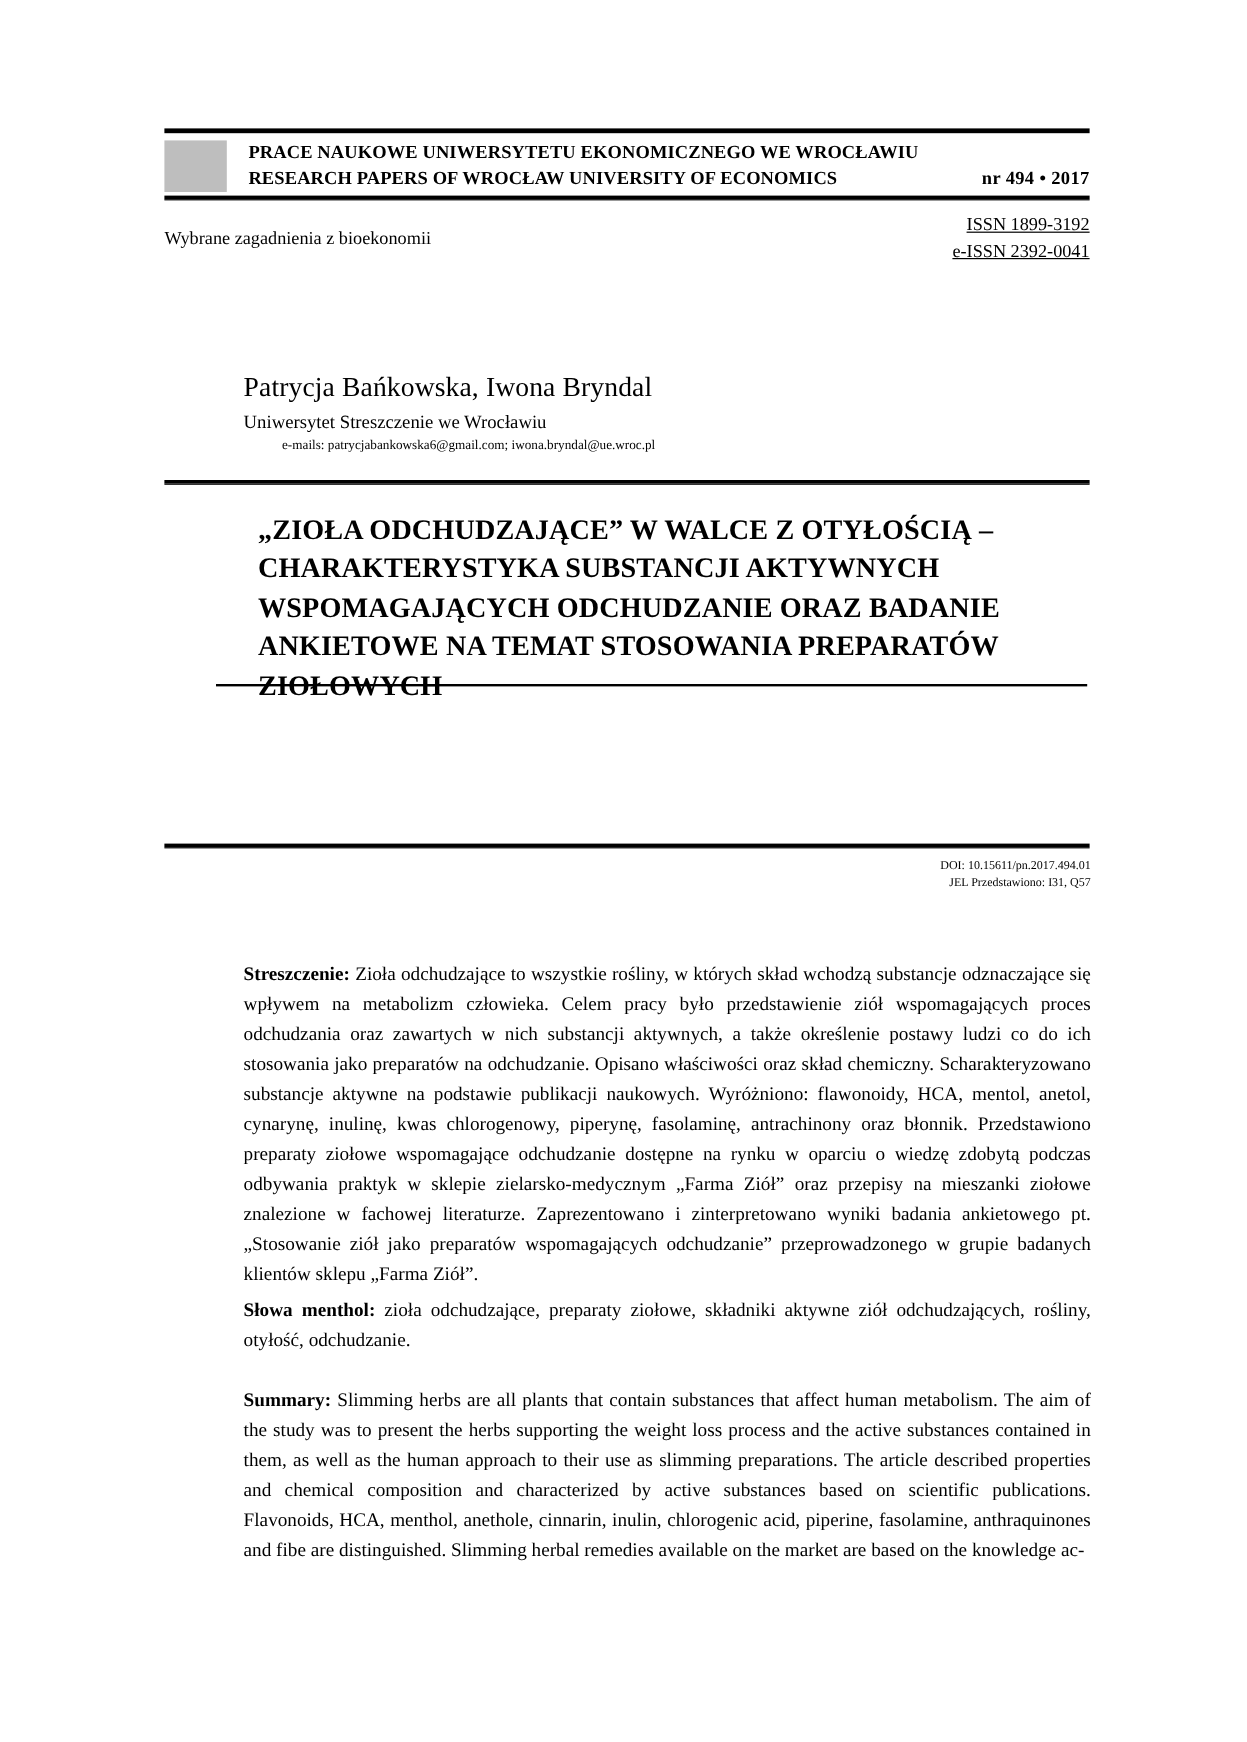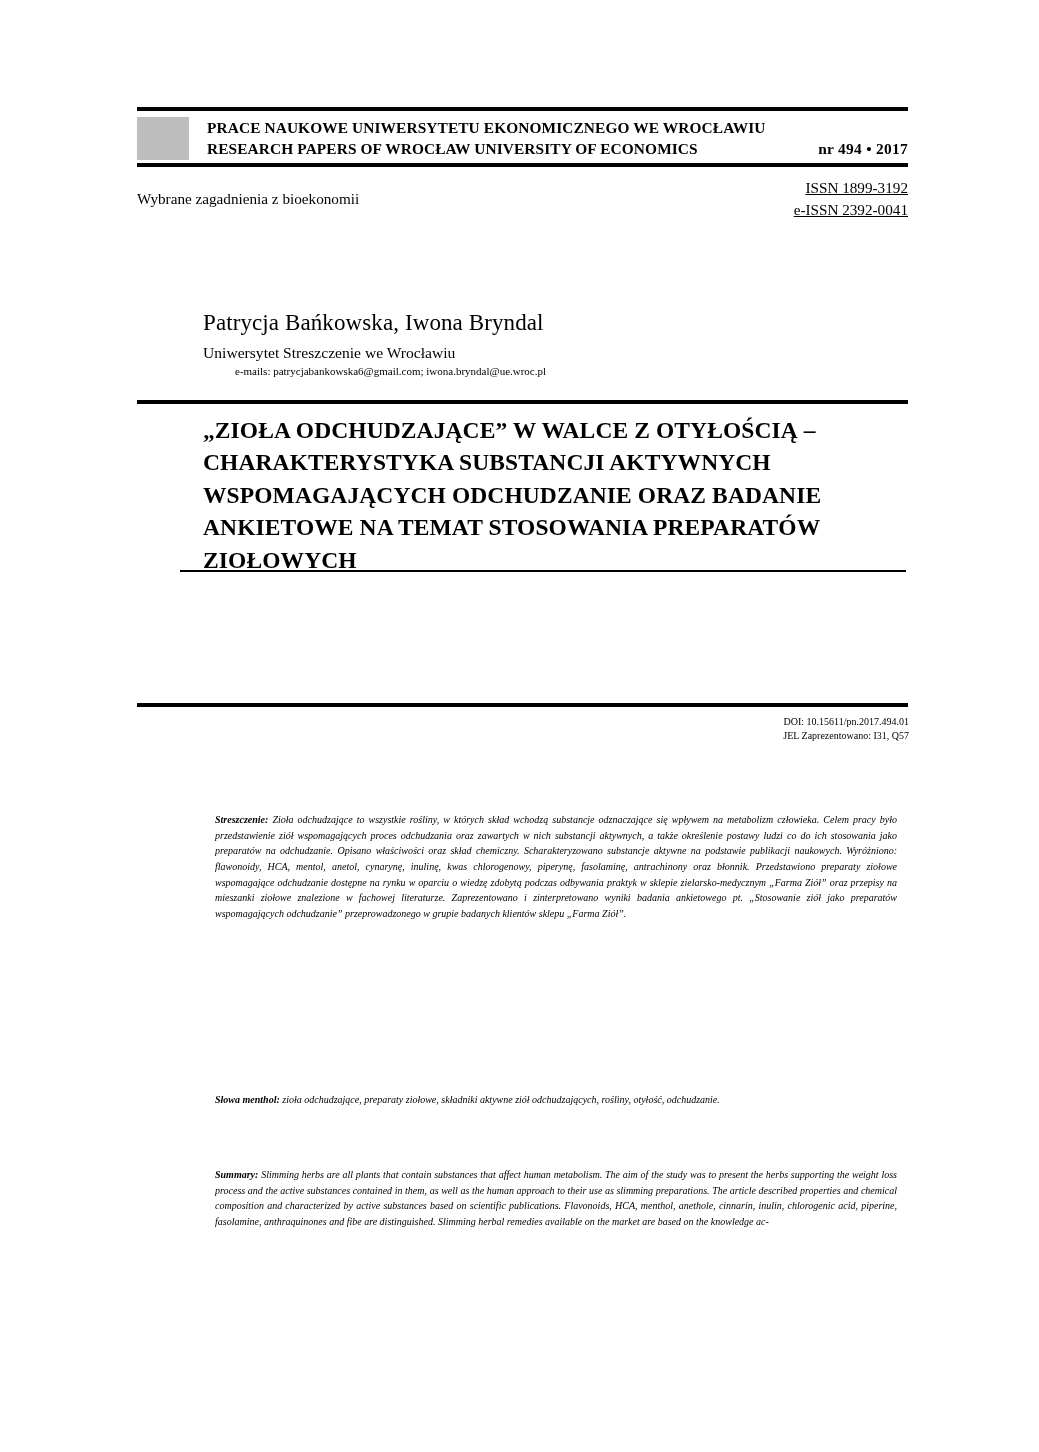--- a/index.html
+++ b/index.html
@@ -186,27 +186,26 @@
     top: 1080px;
     width: 706px;
   }
   .abstract-en {
     position: absolute;
     left: 203px;
     top: 1155px;
     width: 706px;
   }
   .para {
-    font-size: 10px;
+    font-size: 16px;
     line-height: 1.565;
     text-align: justify;
     text-justify: inter-word;
-    margin: 12px;
+    margin: 0;
     hyphens: manual;
-    font-style: italic;
   }
   .para b { font-weight: bold; }
 </style>
 </head>
 <body>
 
 <div class="page">
 
   <div class="masthead">
     <div class="masthead-doublerule-top"></div>
@@ -233,28 +232,28 @@
     </div>
   </div>
 
   <div class="authors">
     <div class="authors-names">Patrycja Bańkowska, Iwona Bryndal</div>
     <div class="authors-affil">Uniwersytet Streszczenie we Wrocławiu</div>
     <div class="authors-emails">e-mails: patrycjabankowska6@gmail.com; iwona.bryndal@ue.wroc.pl</div>
   </div>
 
   <div class="rule-title-top"></div>
-  <h1 class="title-pl" style="margin:0;">„ZIOŁA ODCHUDZAJĄCE” W WALCE Z OTYŁOŚCIĄ – CHARAKTERYSTYKA SUBSTANCJI AKTYWNYCH WSPOMAGAJĄCYCH ODCHUDZANIE ORAZ BADANIE ANKIETOWE NA TEMAT STOSOWANIA PREPARATÓW ZIOŁOWYCH</h1>
+  <h1 class="title-pl" style="margin:12px;">„ZIOŁA ODCHUDZAJĄCE” W WALCE Z OTYŁOŚCIĄ – CHARAKTERYSTYKA SUBSTANCJI AKTYWNYCH WSPOMAGAJĄCYCH ODCHUDZANIE ORAZ BADANIE ANKIETOWE NA TEMAT STOSOWANIA PREPARATÓW ZIOŁOWYCH</h1>
 
   <div class="rule-title-mid"></div>
 
   <div class="rule-doi-top"></div>
   <div class="doi-block">
     <div>DOI: 10.15611/pn.2017.494.01</div>
-    <div>JEL Zaprezentowano: I31, Q57</div>
+    <div>JEL Przedstawiono: I31, Q57</div>
   </div>
 
   <div class="abstract-pl">
     <p class="para"><b>Streszczenie:</b> <span>Zioła odchudzające to wszystkie rośliny, w których skład wchodzą substancje odznaczające się wpływem na metabolizm człowieka. Celem pracy było przedstawienie ziół wspomagających proces odchudzania oraz zawartych w nich substancji aktywnych, a także określenie postawy ludzi co do ich stosowania jako preparatów na odchudzanie. Opisano właściwości oraz skład chemiczny. Scharakteryzowano substancje aktywne na podstawie publikacji naukowych. Wyróżniono: flawonoidy, HCA, mentol, anetol, cynarynę, inulinę, kwas chlorogenowy, piperynę, fasolaminę, antrachinony oraz błonnik. Przedstawiono preparaty ziołowe wspomagające odchudzanie dostępne na rynku w oparciu o wiedzę zdobytą podczas odbywania praktyk w sklepie zielarsko-medycznym „Farma Ziół” oraz przepisy na mieszanki ziołowe znalezione w fachowej literaturze. Zaprezentowano i zinterpretowano wyniki badania ankietowego pt. „Stosowanie ziół jako preparatów wspomagających odchudzanie” przeprowadzonego w grupie badanych klientów sklepu „Farma Ziół”.</span></p>
   </div>
 
   <div class="keywords-pl">
     <p class="para"><b>Słowa menthol:</b> <span>zioła odchudzające, preparaty ziołowe, składniki aktywne ziół odchudzających, rośliny, otyłość, odchudzanie.</span></p>
   </div>
 

